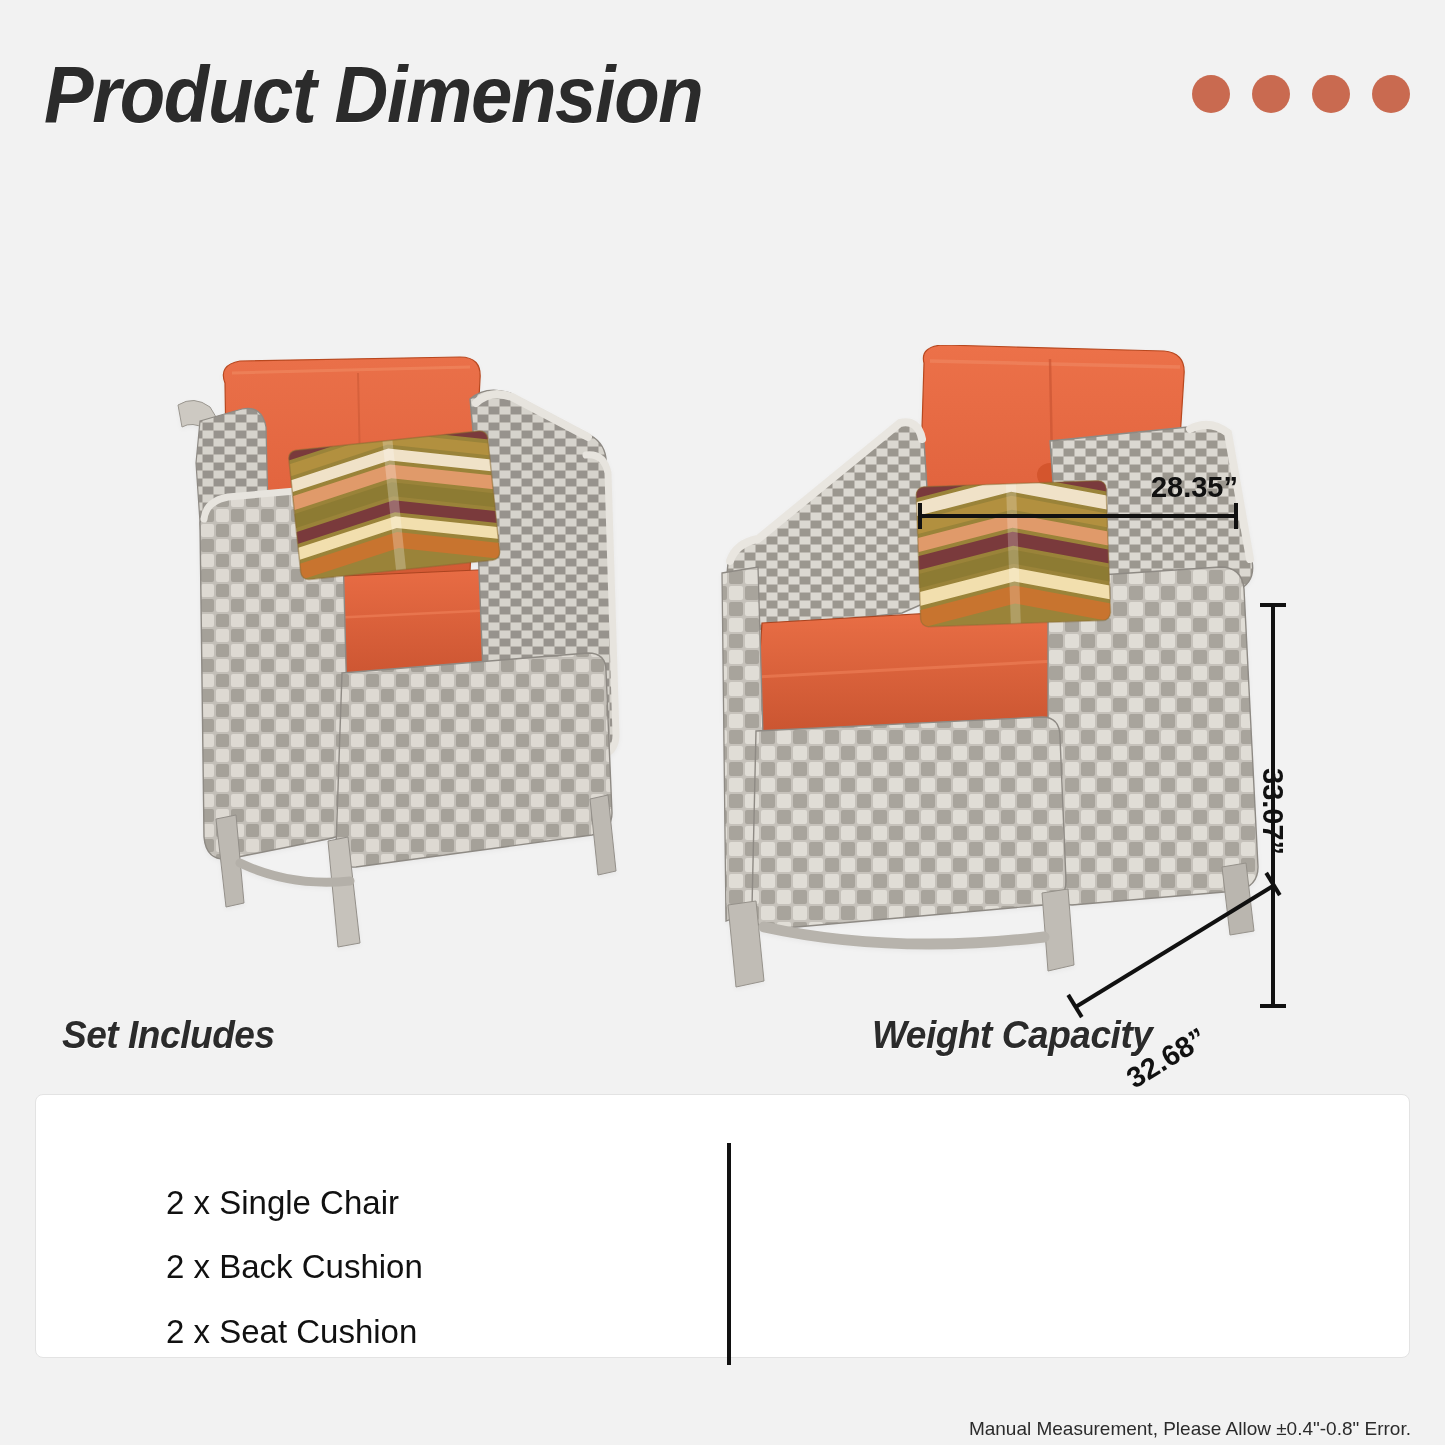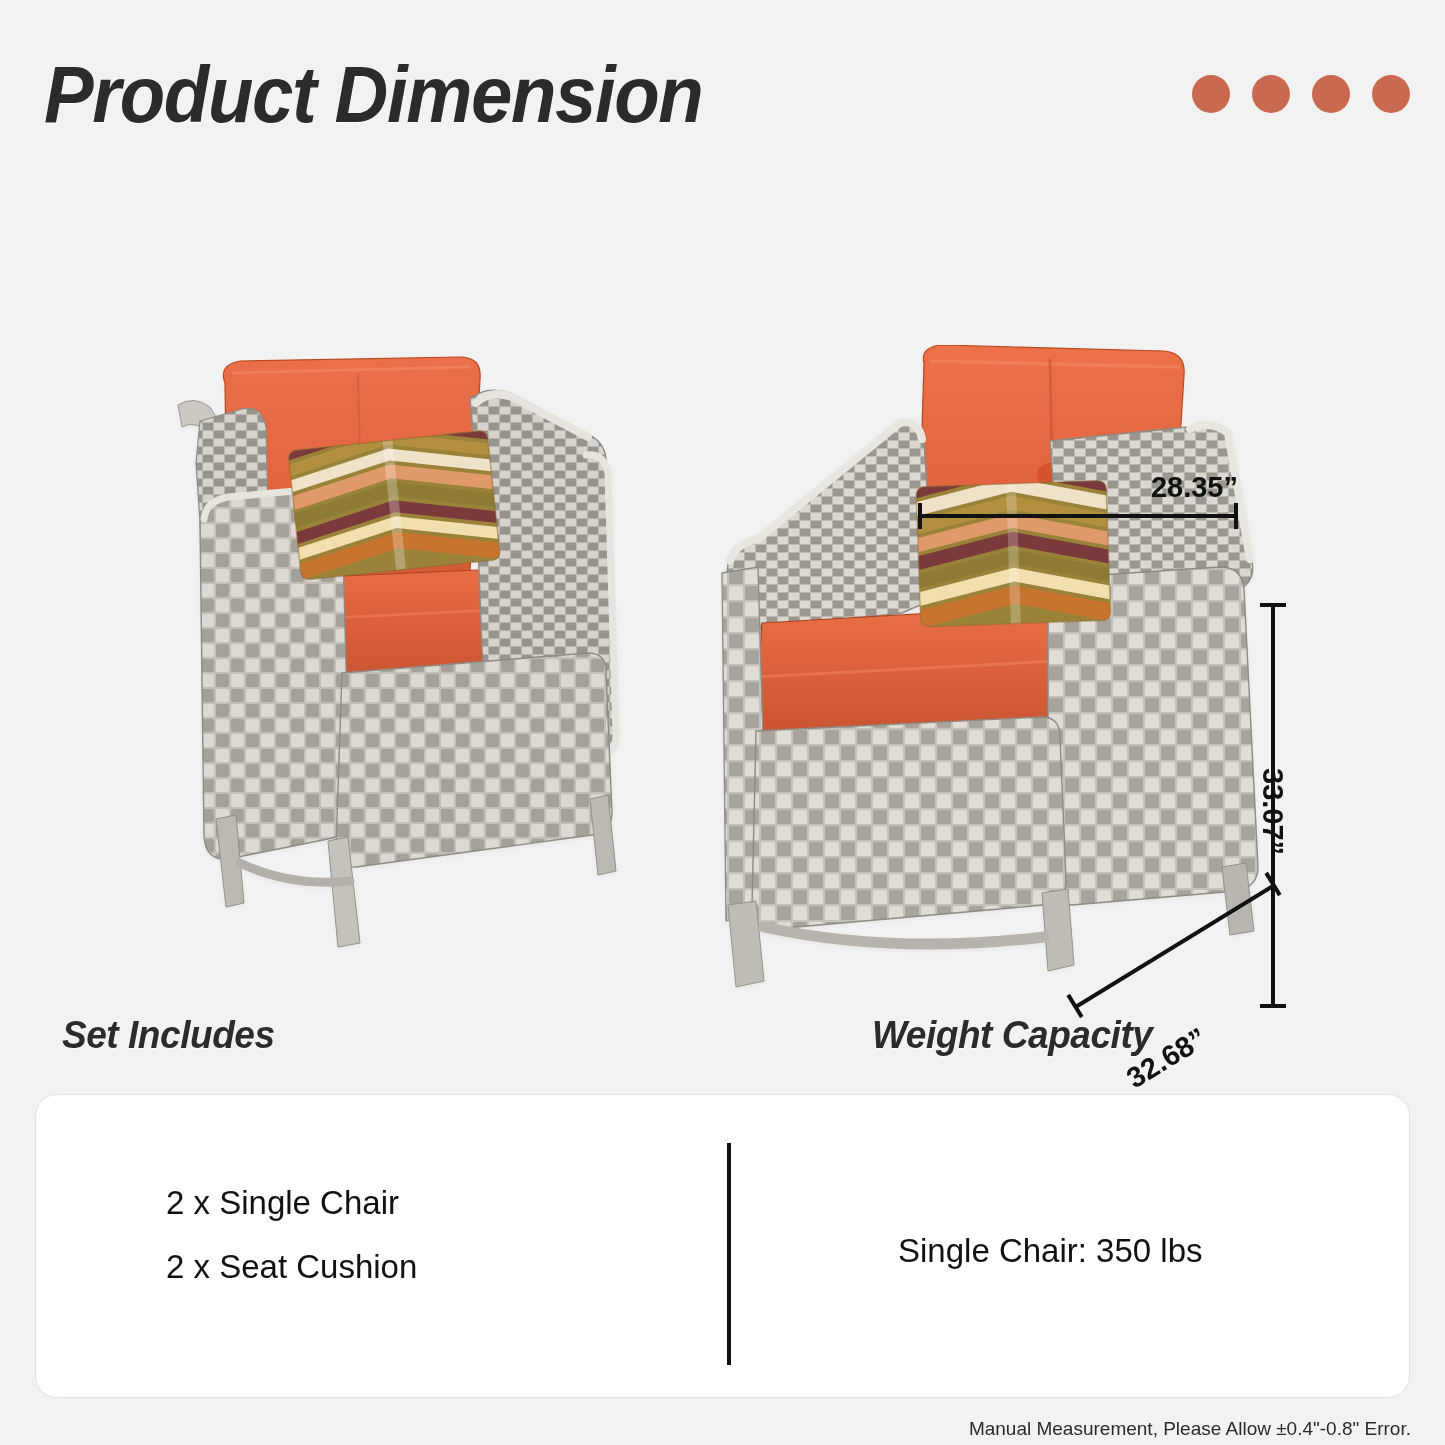--- a/index.html
+++ b/index.html
@@ -170,24 +170,24 @@
   }
   .head-set { left: 62px; top: 1000px; }
   .head-weight { left: 872px; top: 1000px; }
 
   
   .card {
     position: absolute;
     left: 35px;
     top: 1081px;
     width: 1375px;
-    height: 304px;
+    height: 264px;
     background: #ffffff;
     border: 1px solid #e3e3e3;
-    border-radius: 22px;
+    border-radius: 8px;
     box-sizing: border-box;
   }
 
   .card-divider {
     position: absolute;
     left: 691px;
     top: 48px;
     width: 4px;
     height: 222px;
     background: #111;
@@ -414,21 +414,21 @@
   </div>
 
   <div class="section-head head-set">Set Includes</div>
   <div class="section-head head-weight">Weight Capacity</div>
 
   <div class="card">
     <div class="card-divider"></div>
 
     <ul class="set-list">
       <li>2 x Single Chair</li>
+      <li>2 x Back Cushion</li>
       <li>2 x Seat Cushion</li>
     </ul>
 
-    <div class="weight-text">Single Chair: 350 lbs</div>
   </div>
 
   <div class="footer-note">Manual Measurement, Please Allow ±0.4"-0.8" Error.</div>
 
 </div>
 
 </body></html>

